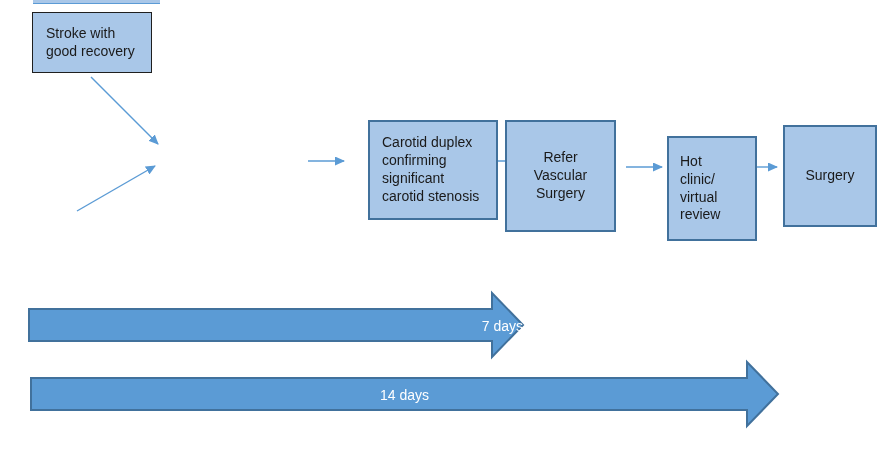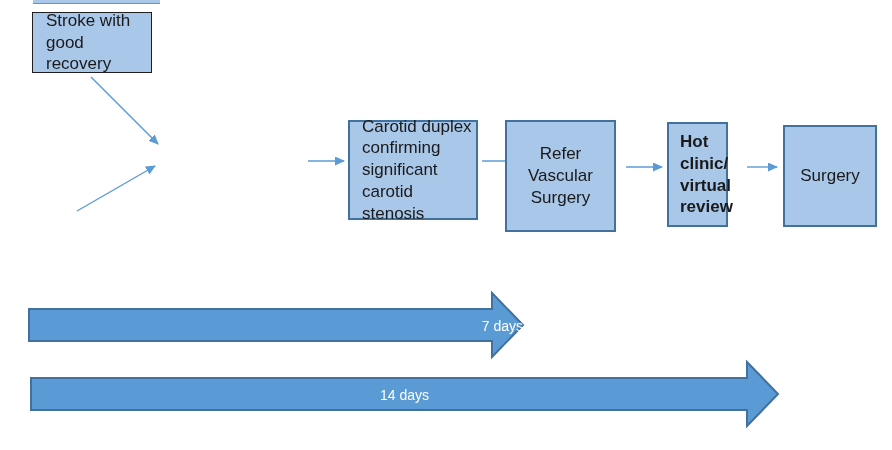--- a/index.html
+++ b/index.html
@@ -15,38 +15,38 @@
     font-family: "Liberation Sans", sans-serif;
     overflow: hidden;
   }
   .box {
     position: absolute;
     display: flex;
     align-items: center;
     box-sizing: border-box;
     background: var(--box_fill);
     color: var(--text_color);
-    font-size: 17px;
+    font-size: 14px;
     line-height: 1.28;
   }
   .box .node-label {
     white-space: pre-line;
     width: 100%;
   }
   .flow   { border: 2px solid var(--flow_border); }
   .plain  { border: 1.5px solid var(--plain_border); }
   .center { text-align: center; }
   .left   { text-align: left; }
 
   #box-stroke  { left: 32px;  top: 12px;  width: 120px; height: 61px;  padding-left: 13px; }
   #box-tia     { left: 35px;  top: 214px; width: 61px;  height: 47px;  padding-left: 9px; font-size: 20px; }
   #box-review  { left: 168px; top: 113px; width: 135px; height: 102px; }
-  #box-duplex  { left: 348px; top: 120px; width: 130px; height: 100px; padding-left: 12px; }
+  #box-duplex  { left: 368px; top: 120px; width: 130px; height: 100px; padding-left: 12px; }
   #box-refer   { left: 505px; top: 120px; width: 111px;  height: 112px; }
-  #box-hot     { left: 667px; top: 122px; width: 61px;  height: 105px; padding-left: 11px; font-weight: bold; }
+  #box-hot     { left: 667px; top: 136px; width: 90px;  height: 105px; padding-left: 11px; }
   #box-surgery { left: 783px; top: 125px; width: 94px;  height: 102px; }
 
   #arrow-layer {
     position: absolute;
     left: 0; top: 0;
     width: 892px; height: 450px;
   }
   .connector {
     stroke: var(--connector);
     stroke-width: 1.4;

